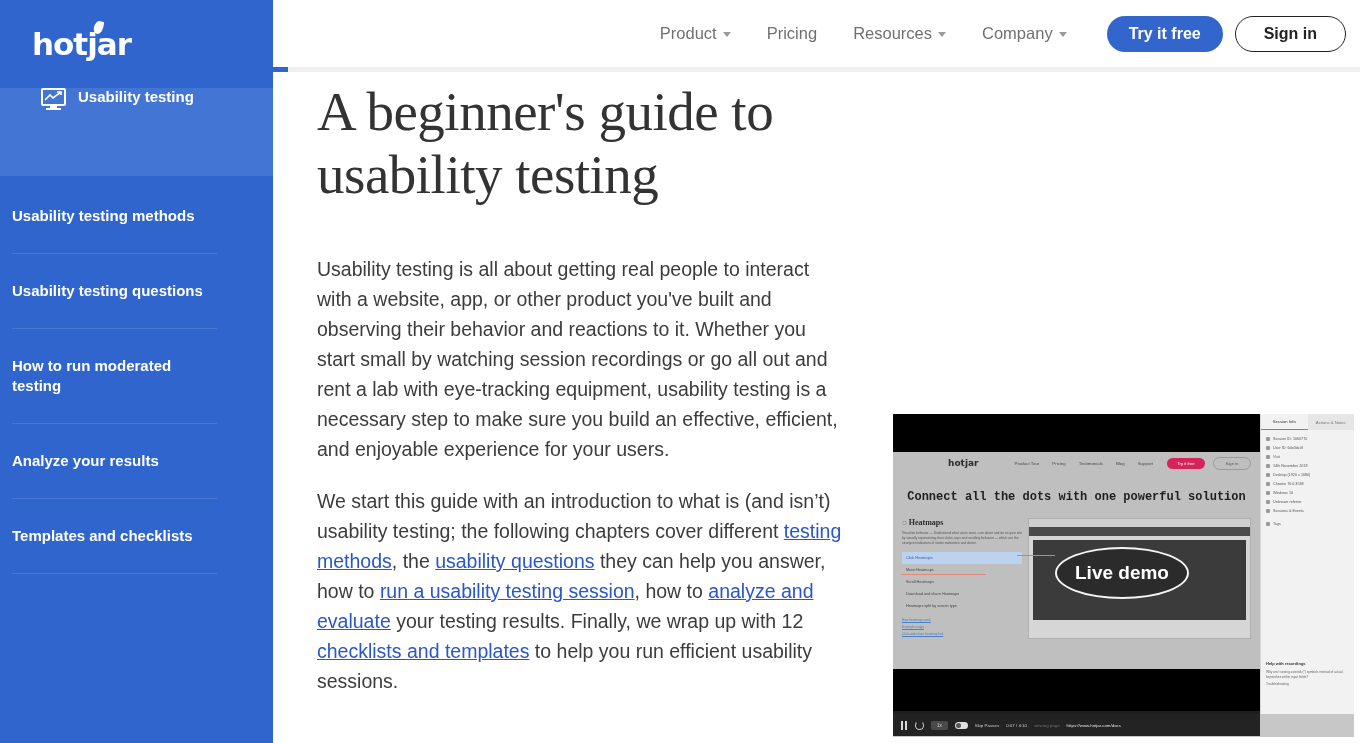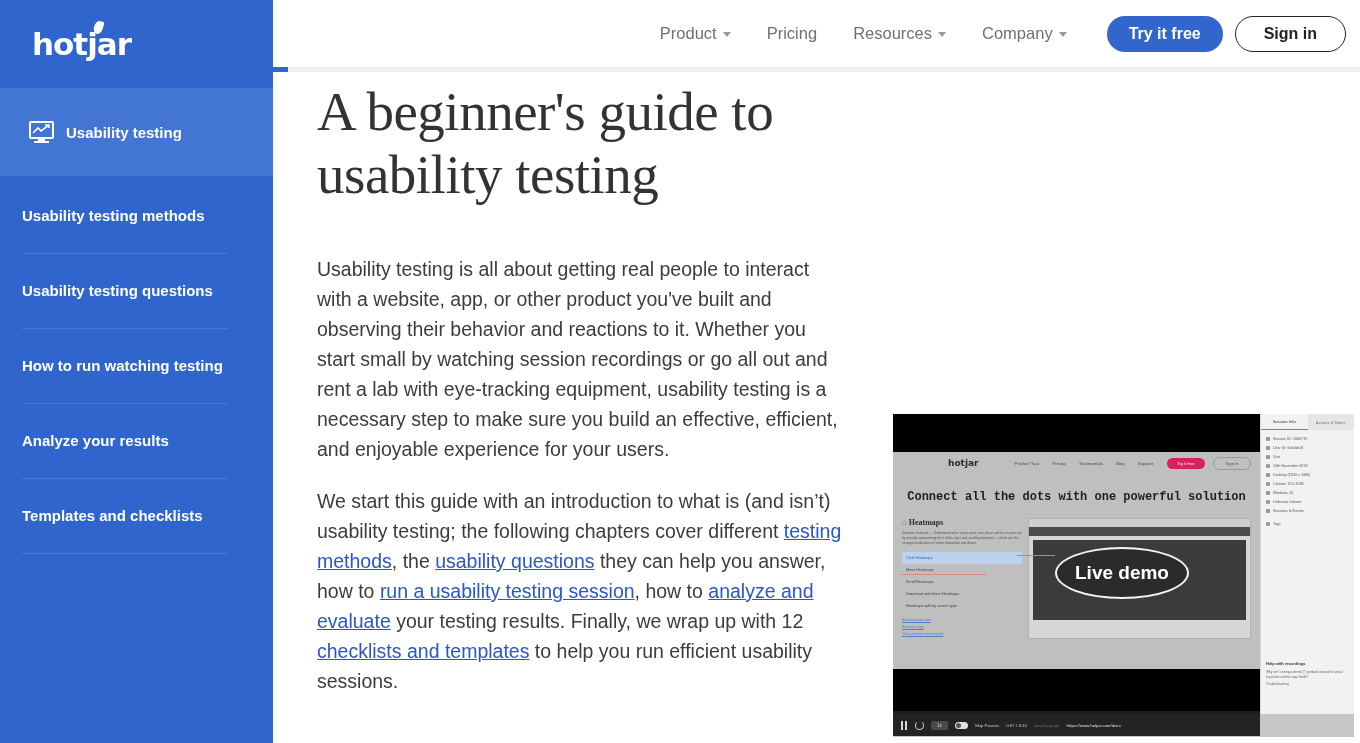--- a/index.html
+++ b/index.html
@@ -38,22 +38,22 @@
     left: 62px; top: -8px;
     width: 9px; height: 13px;
     background: #ffffff;
     border-radius: 55% 10% 55% 50% / 60% 25% 60% 50%;
     transform: rotate(14deg);
   }
 
   .active-item {
     height: 88px;
     background: #4376d4;
-    display: flex; align-items: center;
-    padding-left: 29px;
+    display: flex; 
+    padding-left: 41px;
     gap: 12px;
     cursor: pointer;
   }
   .monitor-icon { width: 25px; height: 22px; position: relative; }
   .monitor-icon .screen {
     position: absolute; left: 0; top: 0;
     width: 25px; height: 18px;
     border: 2px solid #ffffff;
     border-radius: 2px;
   }
@@ -65,21 +65,21 @@
     position: absolute; left: 5px; top: 20px;
     width: 15px; height: 2px; background: #ffffff;
   }
   .monitor-icon svg { position: absolute; left: 3px; top: 3px; }
   .active-label {
     color: #ffffff;
     font-weight: 700;
     font-size: 15px;
   }
 
-  .nav-list { padding: 0 22px; }
+  .nav-list { padding: 0 12px; }
   .nav-item {
     color: #ffffff;
     font-weight: 700;
     font-size: 15px;
     line-height: 20px;
     padding: 27px 0 27px 0;
     border-bottom: 1px solid #4a79d4;
     cursor: pointer;
     max-width: 205px;
   }
@@ -368,21 +368,21 @@
           <polyline points="1,9 6,4 9,7 17,1" fill="none" stroke="#ffffff" stroke-width="1.6"></polyline>
           <polyline points="13,1 17,1 17,4" fill="none" stroke="#ffffff" stroke-width="1.6"></polyline>
         </svg>
       </span>
       <span class="active-label">Usability testing</span>
     </div>
 
     <nav class="nav-list">
       <div class="nav-item">Usability testing methods</div>
       <div class="nav-item">Usability testing questions</div>
-      <div class="nav-item">How to run watching testing</div>
+      <div class="nav-item">How to run moderated testing</div>
       <div class="nav-item">Analyze your results</div>
       <div class="nav-item">Templates and checklists</div>
     </nav>
   </aside>
 
   <header class="topnav">
     <div class="nav-links">
 
       <div class="nav-link">
         <span>Product</span>

